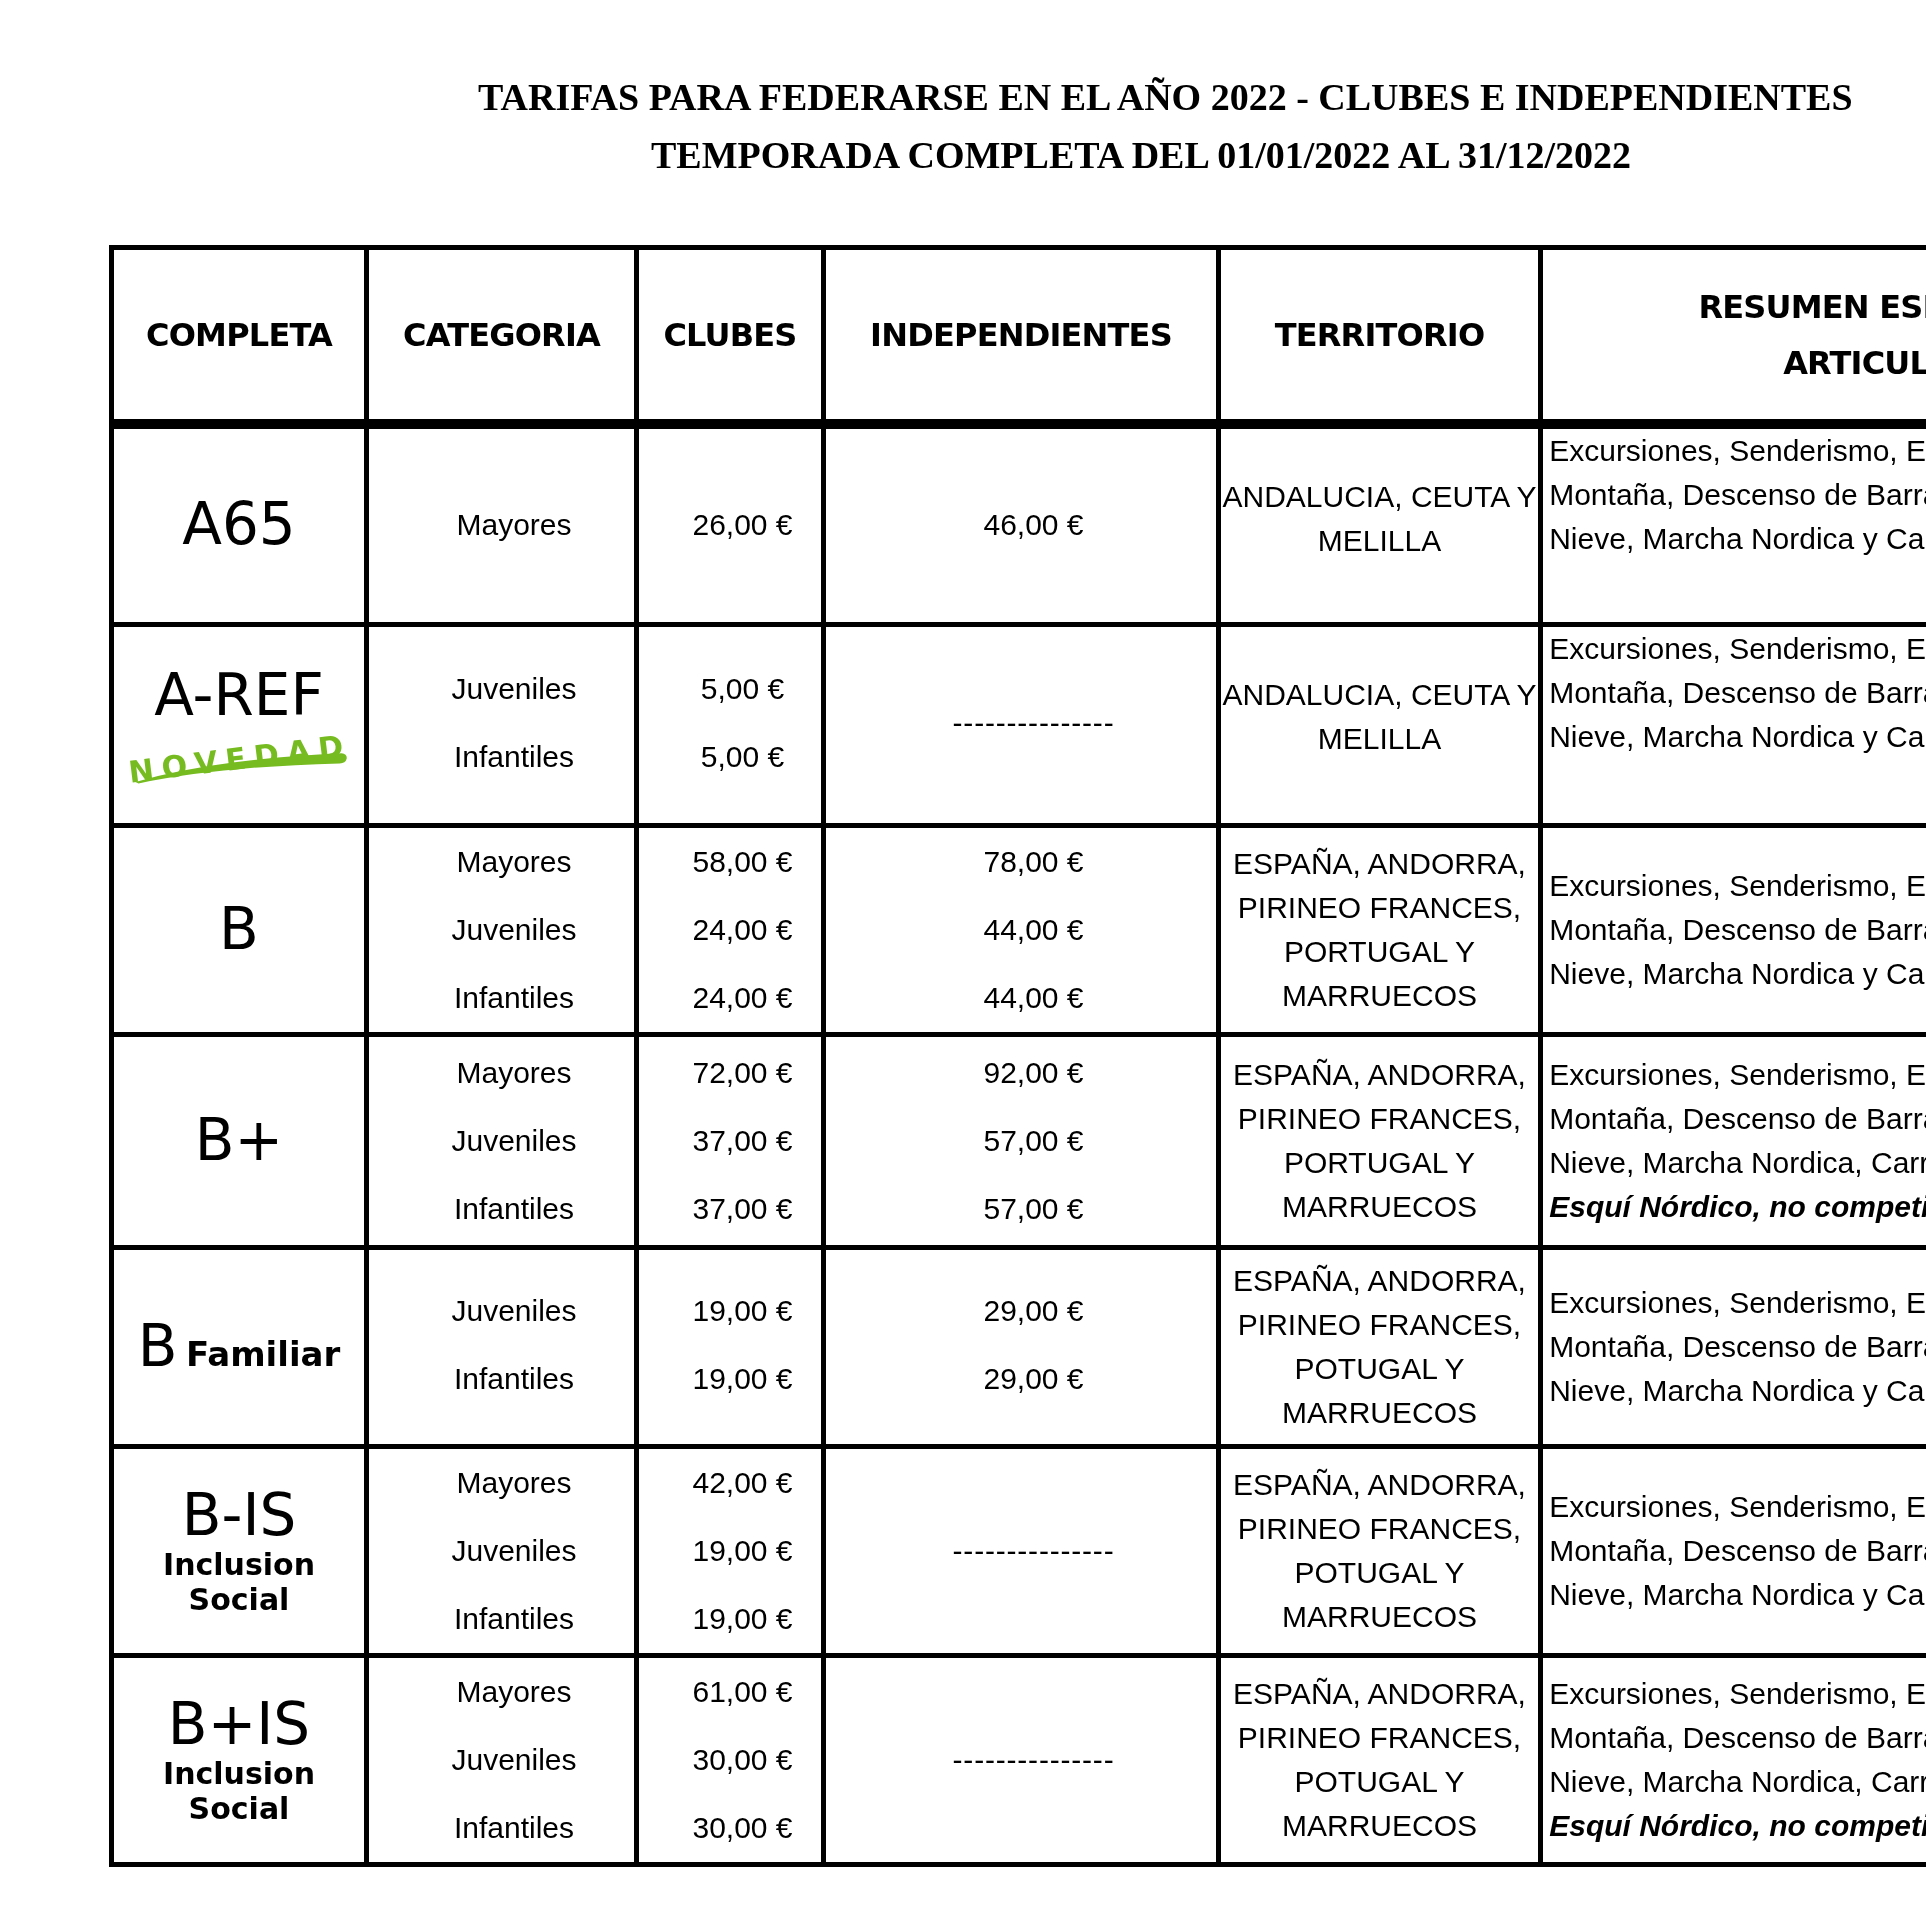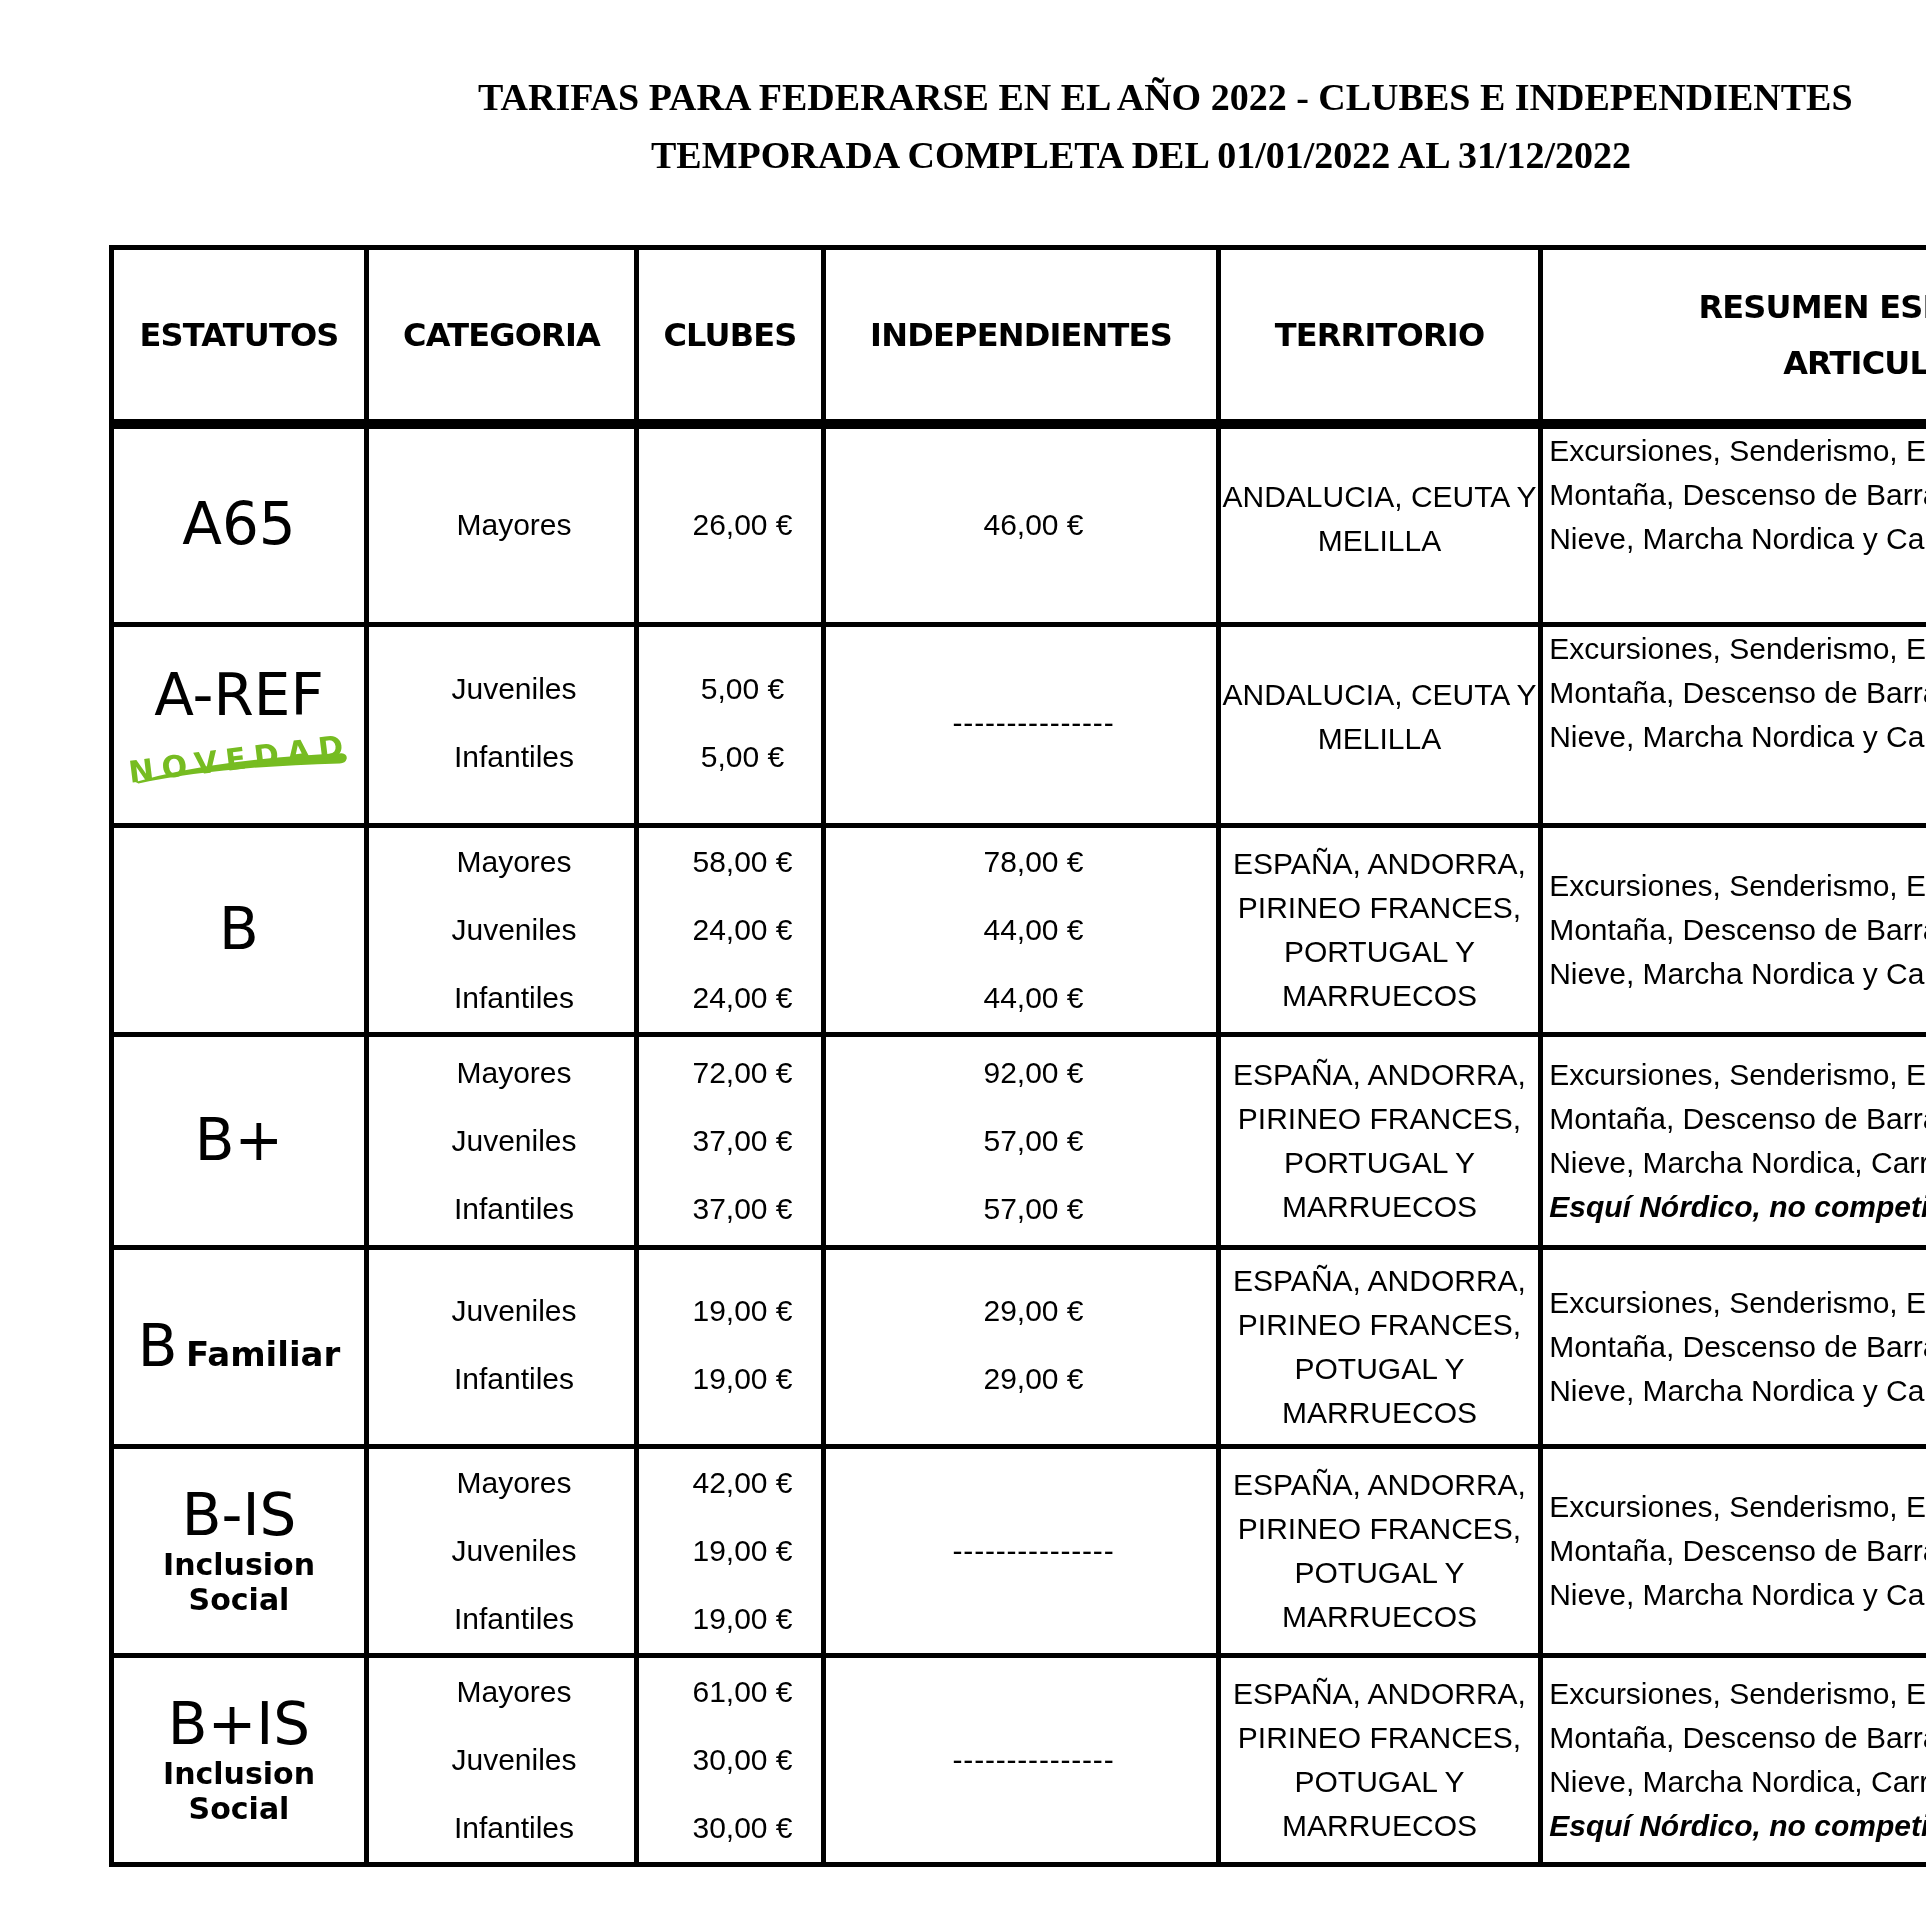--- a/index.html
+++ b/index.html
@@ -41,21 +41,21 @@
   <colgroup>
       <col class="c1">
       <col class="c2">
       <col class="c3">
       <col class="c4">
       <col class="c5">
       <col class="c6">
     </colgroup>
   <thead>
     <tr class="head">
-      <th>ESTATUTOS</th>
+      <th>COMPLETA</th>
       <th>CATEGORIA</th>
       <th>CLUBES</th>
       <th>INDEPENDIENTES</th>
       <th>TERRITORIO</th>
       <th>
         <span class="sub">RESUMEN ESPECIALIDADES CUBIERTAS</span>
         <span class="sub">ARTICULO 3. ESTATUTOS FAM</span>
       </th>
     </tr>
   </thead>

